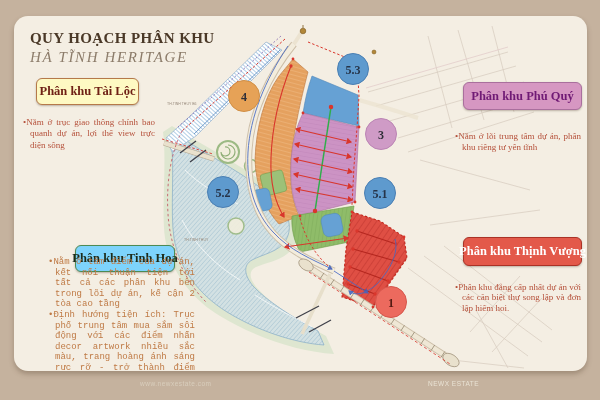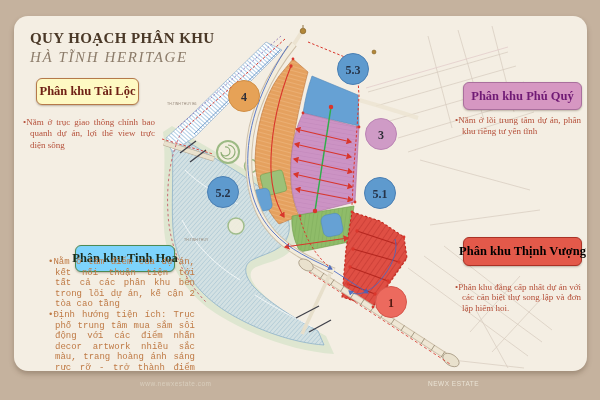--- a/index.html
+++ b/index.html
@@ -10,28 +10,28 @@
   .map-svg{position:absolute;left:-14px;top:-16px;width:600px;height:400px;pointer-events:none;}
   .titleblock{position:absolute;left:16px;top:14px;z-index:5;}
   .title-main{font-size:15px;font-weight:bold;color:#4a3827;letter-spacing:.4px;margin:0;}
   .title-sub{font-size:15px;font-weight:normal;color:#8c7c6a;letter-spacing:1.6px;margin:2px 0 0 0;font-style:italic;}
   .hdr{position:absolute;z-index:5;display:flex;align-items:center;justify-content:center;
        border-radius:6px;font-weight:bold;font-size:12.5px;box-shadow:0 1px 2px rgba(60,40,20,.3);
        white-space:nowrap;}
   .hdr-1{left:22px;top:62px;width:101px;height:25px;background:#fef9c3;border:1.5px solid #b5794a;color:#6f2015;}
   .hdr-2{left:61px;top:229px;width:98px;height:25px;background:#7dd3fc;border:1.5px solid #4d8a54;color:#1d2b1a;}
   .hdr-3{left:449px;top:66px;width:117px;height:26px;background:#d697c2;border:1.5px solid #a96f9d;color:#701a75;}
-  .hdr-4{left:449px;top:221px;width:117px;height:27px;background:#e3594a;border:1.5px solid #aa3226;color:#000000;}
+  .hdr-4{left:449px;top:221px;width:117px;height:27px;background:#e3594a;border:1.5px solid #aa3226;color:#ffffff;}
   .body{position:absolute;z-index:5;font-size:9px;text-align:justify;}
   .body ul{margin:0;padding:0;list-style:none;}
   .body li{padding-left:7px;}
   .body li::before{content:"\2022 ";margin-left:-7px;}
   .body-1{left:9px;top:93px;width:132px;color:#b5503a;line-height:1.27;margin-top:8px;}
   .body-2{left:34px;top:241px;width:147px;color:#bf7a45;line-height:1.18;font-family:Liberation Mono, monospace;}
-  .body-3{left:441px;top:99px;width:126px;color:#b5503a;line-height:1.17;}
+  .body-3{left:441px;top:115px;width:126px;color:#b5503a;line-height:1.17;}
   .body-4{left:441px;top:266px;width:126px;color:#b5503a;line-height:1.15;}
   .wm{position:absolute;font-family:"Liberation Sans",sans-serif;font-size:6.5px;letter-spacing:.5px;z-index:6;}
   .wm-left{left:140px;top:380px;color:#d9cebd;}
   .wm-right{left:428px;top:380px;color:#e9e2d4;}
   .mk-label{font-family:"Liberation Serif",serif;font-weight:bold;font-size:12px;}
   .tiny-label{font-family:"Liberation Sans",sans-serif;font-size:3.5px;fill:#97897b;}
 </style>
 </head>
 <body>
 

